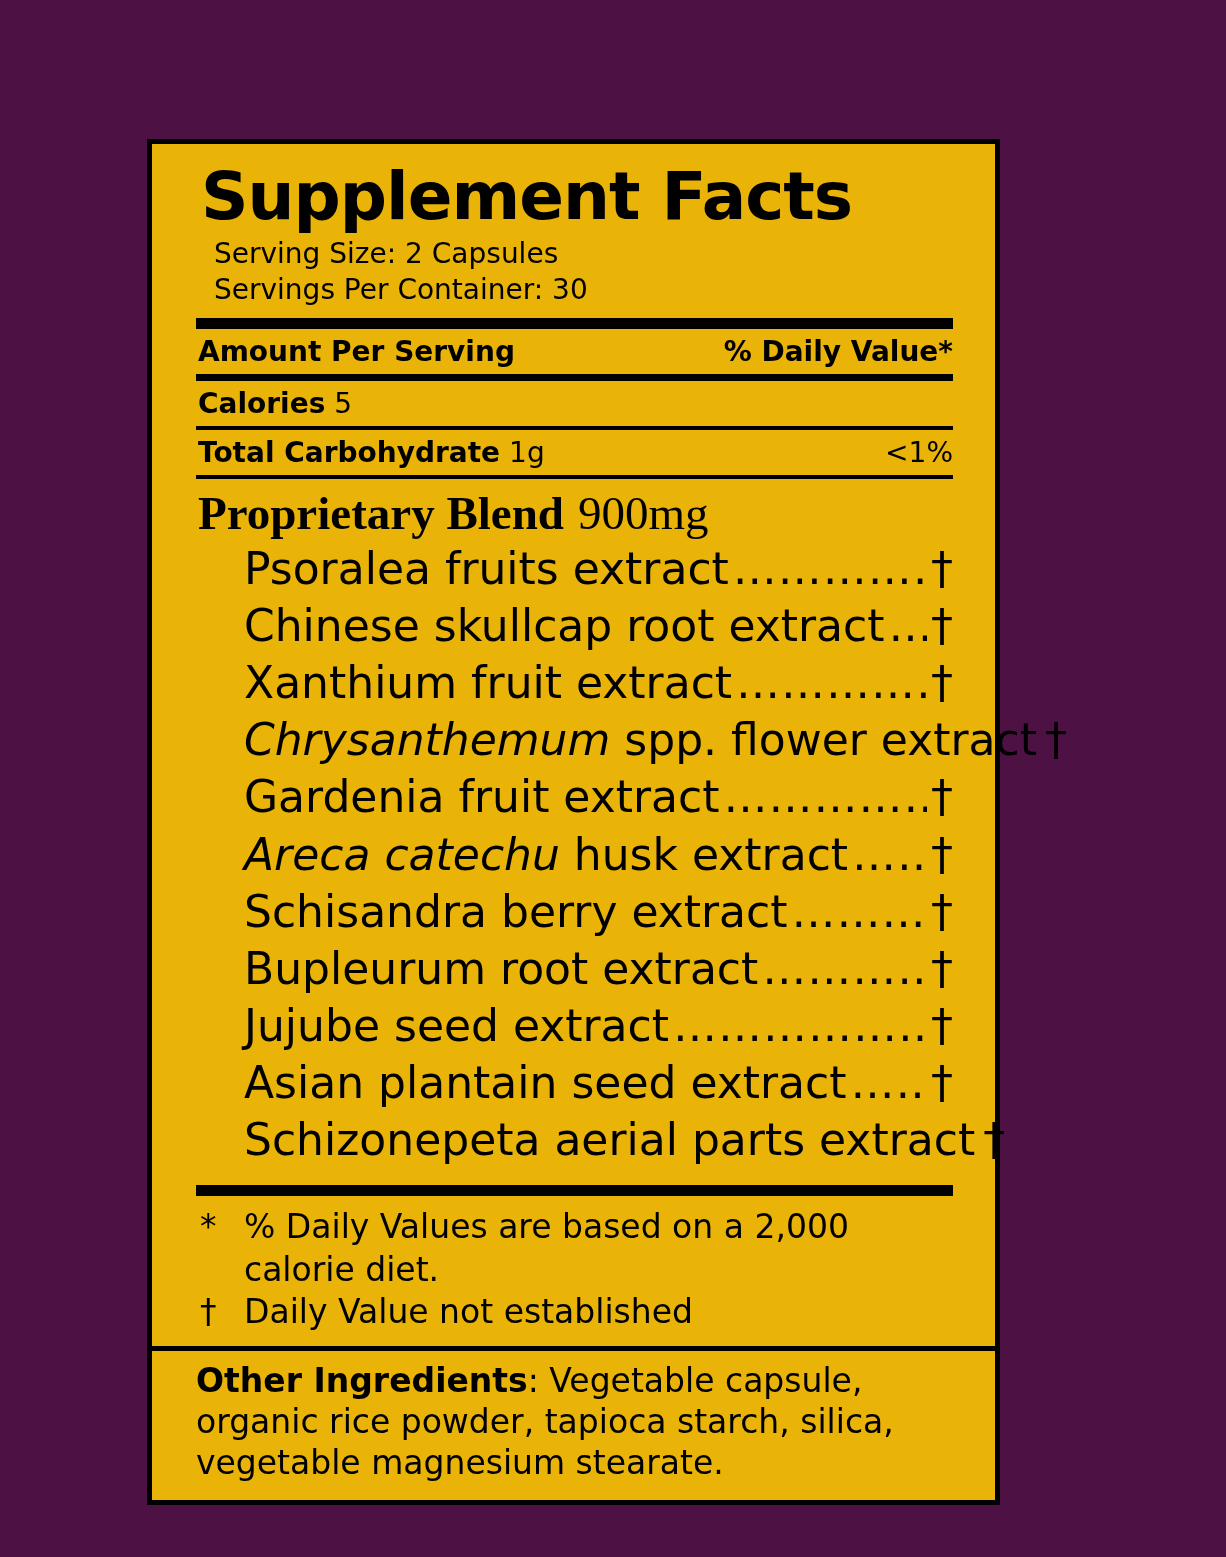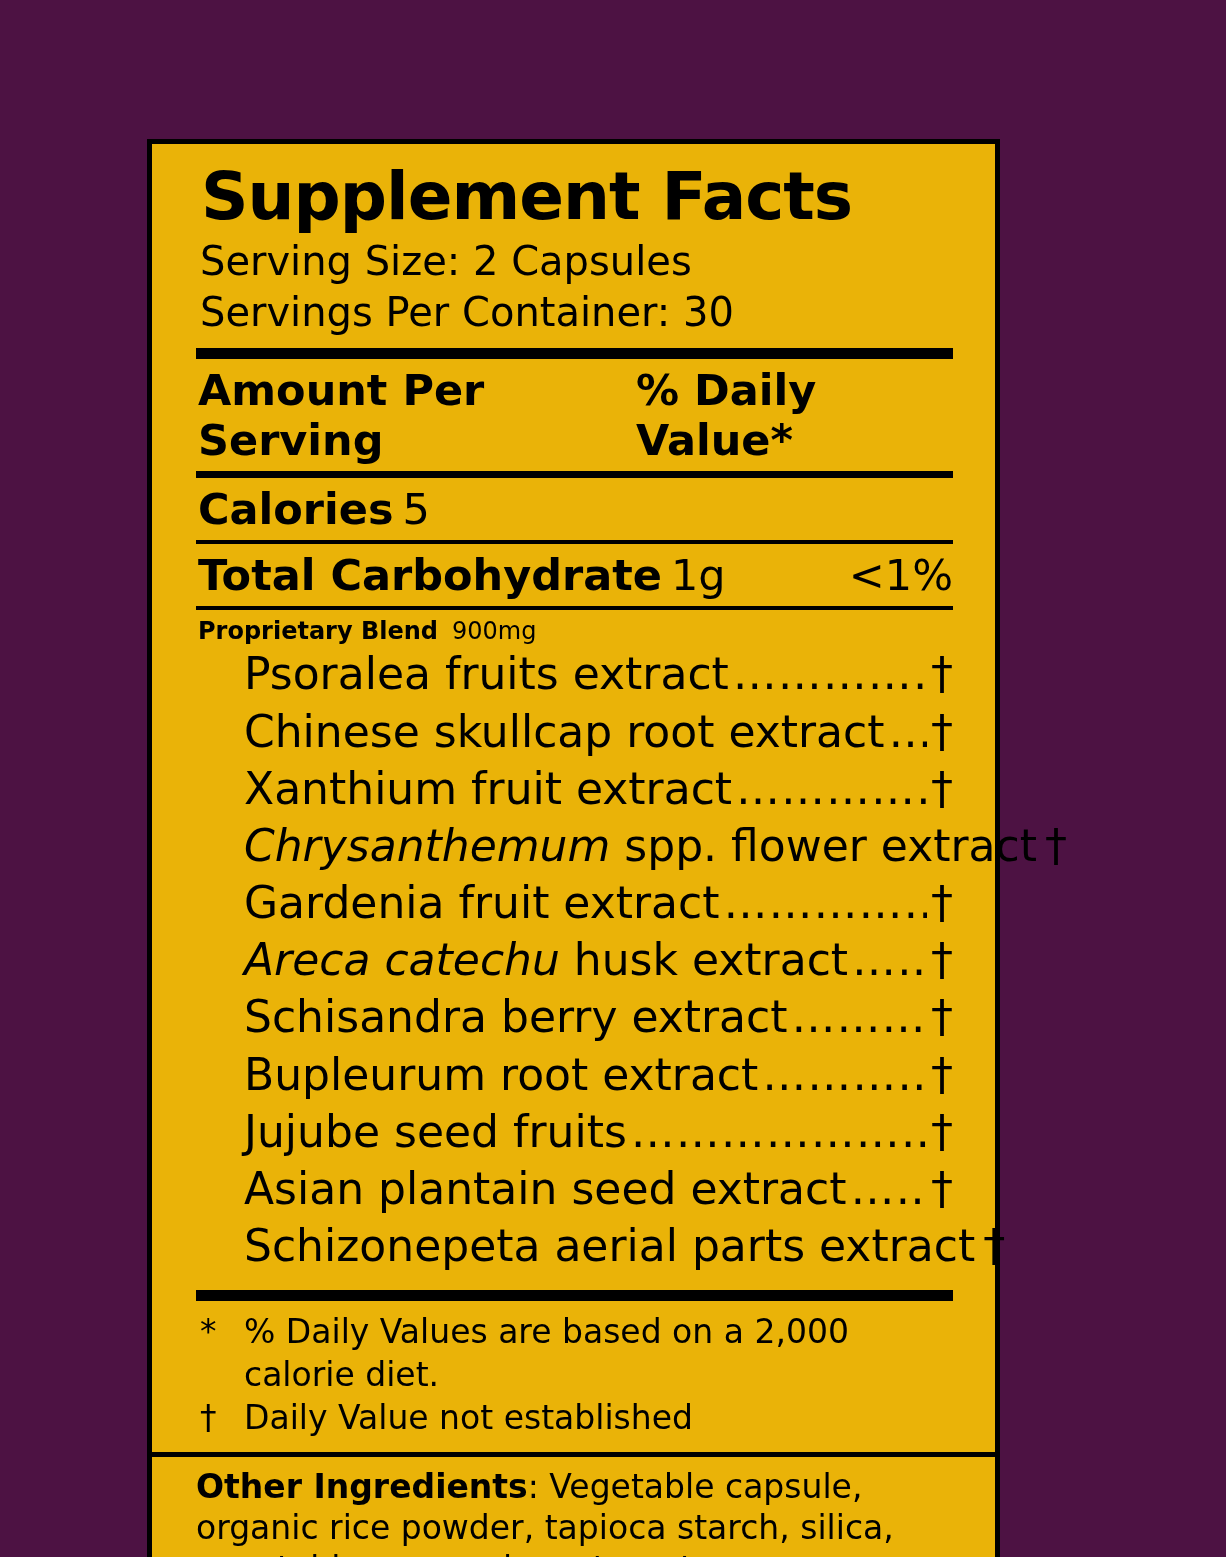--- a/index.html
+++ b/index.html
@@ -28,63 +28,64 @@
   .sf-title {
     font-size: 66px;
     font-weight: bold;
     letter-spacing: -1px;
     line-height: 1.06;
     color: #000;
     margin: 0 0 4px 5px;
     white-space: nowrap;
   }
   .serving-line {
-    font-size: 40px;
+    font-size: 28px;
     line-height: 1.28;
     color: #000;
-    margin-left: 4px;
+    margin-left: 18px;
   }
   .rule-thick {
     height: 11px;
     background: #000;
     margin: 10px 0 0 0;
   }
   .rule-med {
     height: 7px;
     background: #000;
     margin: 0;
   }
   .rule-thin {
     height: 4px;
     background: #000;
     margin: 0;
   }
   .row {
     display: flex;
     justify-content: space-between;
     align-items: baseline;
-    font-size: 43px;
+    font-size: 28px;
     color: #000;
     padding: 6px 0 6px 2px;
   }
   .row .bold {
     font-weight: bold;
   }
   .row-left {
     display: flex;
     align-items: flex-start;
     gap: 9px;
   }
   .blend-head {
     display: flex;
     align-items: baseline;
     gap: 14px;
-    font-size: 24px;
+    font-size: 47px;
     color: #000;
     padding: 7px 0 0 2px;
+    font-family: Liberation Serif, serif;
   }
   .blend-head .name {
     font-weight: bold;
   }
   .ing-list {
     margin: 0;
     padding: 0;
     list-style: none;
   }
   .ing {
@@ -216,21 +217,21 @@
         <span class="nm"><span class="it"></span><span>Schisandra berry extract</span></span>
         <span class="dots">………………………………………………………………………………</span>
         <span class="dag">†</span>
       </li>
       <li class="ing">
         <span class="nm"><span class="it"></span><span>Bupleurum root extract</span></span>
         <span class="dots">………………………………………………………………………………</span>
         <span class="dag">†</span>
       </li>
       <li class="ing">
-        <span class="nm"><span class="it"></span><span>Jujube seed fruits</span></span>
+        <span class="nm"><span class="it"></span><span>Jujube seed extract</span></span>
         <span class="dots">………………………………………………………………………………</span>
         <span class="dag">†</span>
       </li>
       <li class="ing">
         <span class="nm"><span class="it"></span><span>Asian plantain seed extract</span></span>
         <span class="dots">………………………………………………………………………………</span>
         <span class="dag">†</span>
       </li>
       <li class="ing">
         <span class="nm"><span class="it"></span><span>Schizonepeta aerial parts extract</span></span>

